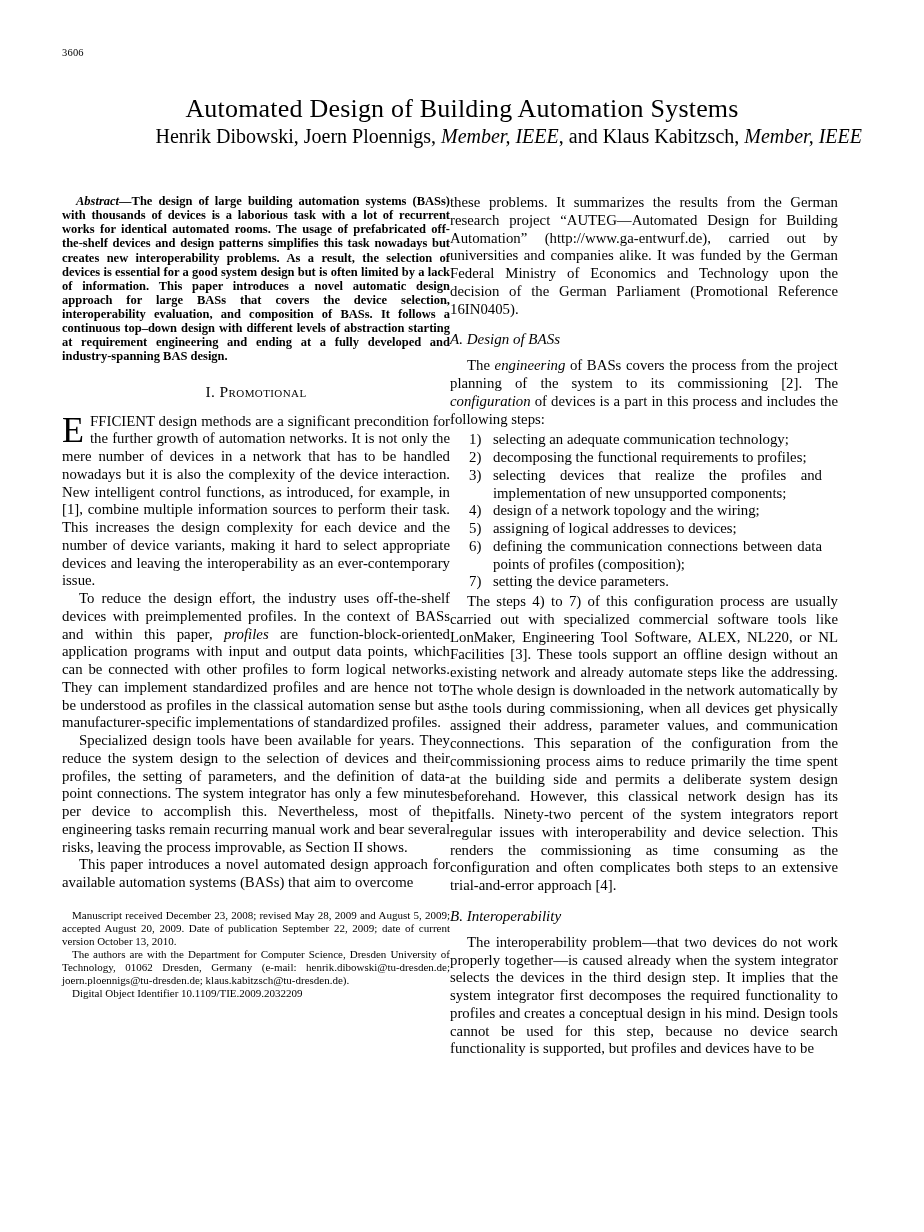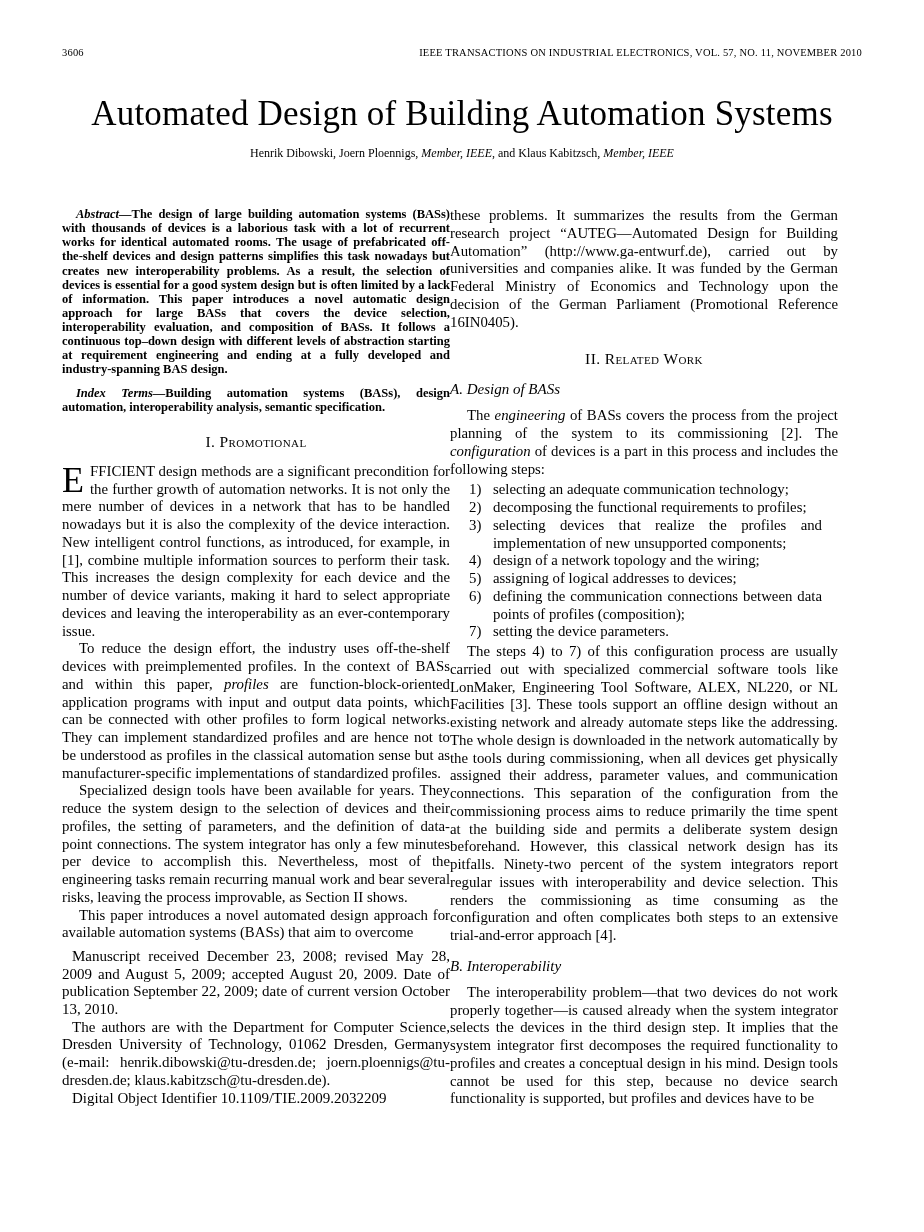--- a/index.html
+++ b/index.html
@@ -15,28 +15,28 @@
     padding: 47px 62px 0 62px;
     overflow: hidden;
     background: #fff;
   }
   .running-head {
     display: flex; justify-content: space-between; align-items: flex-start;
     font-size: 10.5px; letter-spacing: 0.2px;
   }
   .paper-title {
     text-align: center;
-    font-size: 35px; font-weight: normal;
+    font-size: 26px; font-weight: normal;
     margin-top: 36px;
     letter-spacing: 0.2px;
   }
   .authors-line {
-    text-align: center;
-    font-size: 12px;
-    margin-top: 12px;
+    text-align: right;
+    font-size: 20px;
+    margin-top: 1px;
   }
   .columns {
     display: flex; 
     margin-top: 46px;
   }
   .col { width: 388px; }
   .abstract {
     font-size: 12.5px; font-weight: bold;
     line-height: 1.13;
     text-align: justify;
@@ -69,71 +69,68 @@
   }
   .steps-list { margin: 3px 16px 2px 0; }
   .list-item {
     font-size: 14.8px; line-height: 1.2;
     text-align: justify;
     padding-left: 43px; text-indent: -24px;
     hyphens: auto;
   }
   .li-num { display: inline-block; width: 24px; text-indent: 0; }
   .footnote {
-    margin-top: 6px;
-    font-size: 15px;
+    margin-top: 17px;
+    font-size: 11px;
     line-height: 1.18;
     text-align: justify;
   }
   .footnote p { text-indent: 10px; }
   .page-footer {
     position: absolute;
     left: 0; right: 0; bottom: 42px;
     text-align: center;
     font-size: 12.5px;
   }
 </style>
 </head>
 <body>
 
 <div class="page">
 
   <header class="running-head">
     <span>3606</span>
-    <span>IEEE TRANSACTIONS ON INDUSTRIAL ELECTRONICS, VOL. 57, NO. 11, NOVEMBER 2010</span>
   </header>
 
   <h1 class="paper-title">Automated Design of Building Automation Systems</h1>
 
   <div class="authors-line"><span>Henrik Dibowski, Joern Ploennigs, </span><i>Member, IEEE</i><span>, and Klaus Kabitzsch, </span><i>Member, IEEE</i></div>
 
   <div class="columns">
 
     <div class="col">
       <p class="abstract"><i>Abstract—</i><span>The design of large building automation systems (BASs) with thousands of devices is a laborious task with a lot of recurrent works for identical automated rooms. The usage of prefabricated off-the-shelf devices and design patterns simplifies this task nowadays but creates new interoperability problems. As a result, the selection of devices is essential for a good system design but is often limited by a lack of information. This paper introduces a novel automatic design approach for large BASs that covers the device selection, interoperability evaluation, and composition of BASs. It follows a continuous top–down design with different levels of abstraction starting at requirement engineering and ending at a fully developed and industry-spanning BAS design.</span></p>
-      <p class="abstract index-terms"><i>Index Terms—</i><span>Building automation systems (BASs), design automation, interoperability analysis, semantic specification.</span></p>
 
       <h2 class="section-heading">I. Promotional</h2>
 
       <p class="body"><span class="dropcap">E</span><span>FFICIENT design methods are a significant precondition for the further growth of automation networks. It is not only the mere number of devices in a network that has to be handled nowadays but it is also the complexity of the device interaction. New intelligent control functions, as introduced, for example, in [1], combine multiple information sources to perform their task. This increases the design complexity for each device and the number of device variants, making it hard to select appropriate devices and leaving the interoperability as an ever-contemporary issue.</span></p>
       <p class="body indent"><span>To reduce the design effort, the industry uses off-the-shelf devices with preimplemented profiles. In the context of BASs and within this paper, </span><i>profiles</i><span> are function-block-oriented application programs with input and output data points, which can be connected with other profiles to form logical networks. They can implement standardized profiles and are hence not to be understood as profiles in the classical automation sense but as manufacturer-specific implementations of standardized profiles.</span></p>
       <p class="body indent">Specialized design tools have been available for years. They reduce the system design to the selection of devices and their profiles, the setting of parameters, and the definition of data-point connections. The system integrator has only a few minutes per device to accomplish this. Nevertheless, most of the engineering tasks remain recurring manual work and bear several risks, leaving the process improvable, as Section II shows.</p>
       <p class="body indent">This paper introduces a novel automated design approach for available automation systems (BASs) that aim to overcome</p>
 
       <div class="footnote">
         <p>Manuscript received December 23, 2008; revised May 28, 2009 and August 5, 2009; accepted August 20, 2009. Date of publication September 22, 2009; date of current version October 13, 2010.</p>
         <p>The authors are with the Department for Computer Science, Dresden University of Technology, 01062 Dresden, Germany (e-mail: henrik.dibowski@tu-dresden.de; joern.ploennigs@tu-dresden.de; klaus.kabitzsch@tu-dresden.de).</p>
         <p>Digital Object Identifier 10.1109/TIE.2009.2032209</p>
       </div>
     </div>
 
     <div class="col">
       <p class="body">these problems. It summarizes the results from the German research project “AUTEG—Automated Design for Building Automation” (http://www.ga-entwurf.de), carried out by universities and companies alike. It was funded by the German Federal Ministry of Economics and Technology upon the decision of the German Parliament (Promotional Reference 16IN0405).</p>
 
-      <h2 class="section-heading">II. Related Work</h2>
 
       <h3 class="subsection-heading">A. Design of BASs</h3>
 
       <p class="body indent"><span>The </span><i>engineering</i><span> of BASs covers the process from the project planning of the system to its commissioning [2]. The </span><i>configuration</i><span> of devices is a part in this process and includes the following steps:</span></p>
 
       <div class="steps-list">
         <div class="list-item"><span class="li-num">1)</span><span>selecting an adequate communication technology;</span></div>
         <div class="list-item"><span class="li-num">2)</span><span>decomposing the functional requirements to profiles;</span></div>
         <div class="list-item"><span class="li-num">3)</span><span>selecting devices that realize the profiles and implementation of new unsupported components;</span></div>
         <div class="list-item"><span class="li-num">4)</span><span>design of a network topology and the wiring;</span></div>

